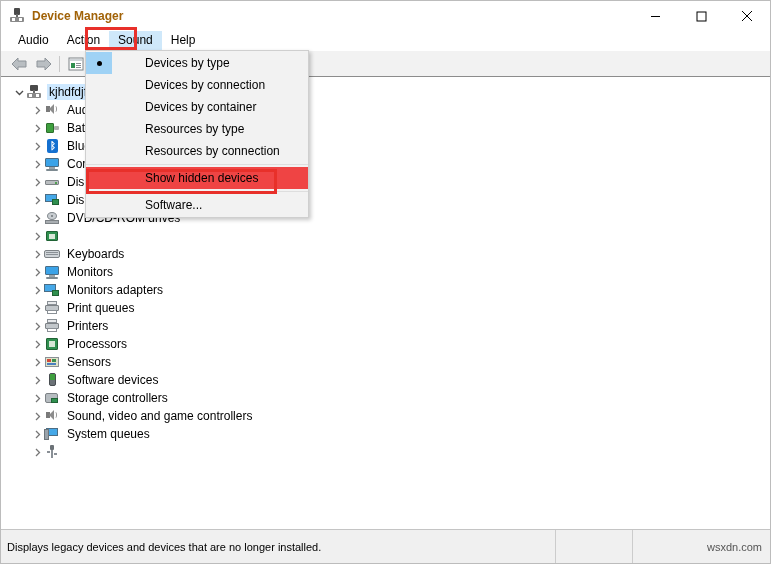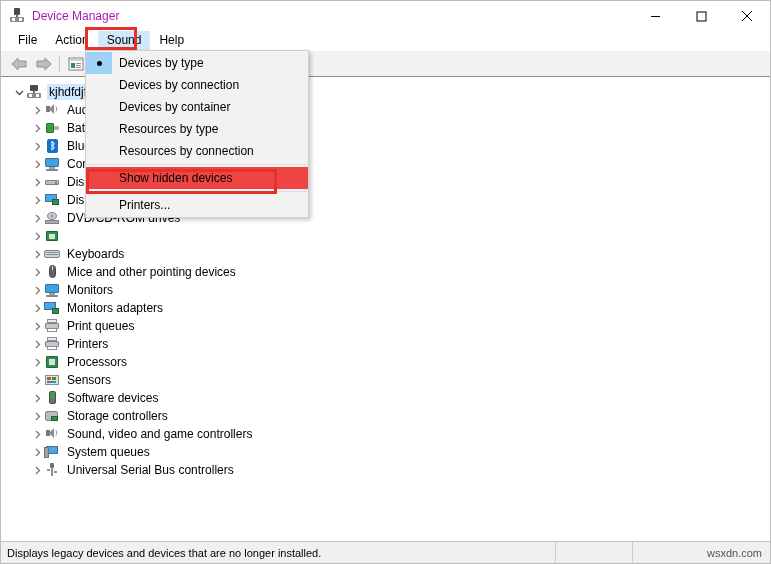--- a/index.html
+++ b/index.html
@@ -55,23 +55,24 @@
   .title-icon .ti-d1, .title-icon .ti-d2 {
     position: absolute; top: 10px;
     width: 3px; height: 3px;
     background: #ffffff;
   }
   .title-icon .ti-d1 { left: 3px; }
   .title-icon .ti-d2 { left: 10px; }
 
   .title-text {
     font-size: 12px;
-    color: #a21caf;
+    color: #a16207;
     line-height: 30px;
     user-select: none;
+    font-weight: bold;
   }
 
   .win-controls {
     position: absolute;
     top: 0; right: 0;
     height: 30px;
     display: flex;
   }
   .win-btn {
     width: 46px; height: 30px;
@@ -285,39 +286,39 @@
     display: flex; align-items: center; justify-content: center;
   }
   .dd-gutter.checked {
     background: #9fd2f5;
   }
   .dd-bullet {
     width: 5px; height: 5px;
     border-radius: 50%;
     background: #000;
   }
-  .dd-label { padding-left: 7px; }
+  .dd-label { padding-left: 7px; margin-left: 26px; }
   .dd-item.highlight {
     background: #ef4444;
   }
   .dd-sep {
     height: 1px;
     background: #dedede;
     margin: 2px 0;
   }
   #shd-hl {
     left: 85px; top: 168px;
     width: 191px; height: 25px;
   }
 
   
   .statusbar {
     position: absolute;
     left: 0; right: 0; bottom: 0;
-    height: 22px;
+    height: 34px;
     background: #f0f0f0;
     border-top: 1px solid #c4c4c4;
     display: flex;
     align-items: stretch;
     font-size: 11px;
     color: #000;
   }
   .sb-pane {
     display: flex; align-items: center;
     padding-left: 6px;
@@ -369,21 +370,21 @@
       <div class="win-btn">
         <svg width="12" height="12" viewBox="0 0 12 12">
             <line x1="1" y1="1" x2="11" y2="11" stroke="#000" stroke-width="1"></line>
             <line x1="11" y1="1" x2="1" y2="11" stroke="#000" stroke-width="1"></line>
           </svg>
       </div>
     </div>
   </div>
 
   <div class="menubar">
-    <div class="menu-item">File</div>
+    <div class="menu-item">Audio</div>
     <div class="menu-item">Action</div>
     <div class="menu-item active">Sound</div>
     <div class="menu-item">Help</div>
   </div>
 
   <div class="toolbar">
     <div class="tb-btn">
       <svg class="arrow-ico" width="17" height="14" viewBox="0 0 17 14">
         <path d="M7 1 L1 7 L7 13 L7 10 L15 10 L15 4 L7 4 Z" fill="#b9bec2" stroke="#8d9399" stroke-width="1" stroke-linejoin="round"></path>
       </svg>
@@ -540,32 +541,20 @@
             </svg>
           </div>
         <div class="row-icon">
             <div class="ic kb-body"></div>
             <div class="ic kb-row1"></div>
             <div class="ic kb-row2"></div>
           </div>
         <div class="row-label">Keyboards</div>
       </div>
 
-      <div class="tree-row child">
-        <div class="chev">
-            <svg width="9" height="9" viewBox="0 0 9 9">
-              <path d="M3 1 L6.5 4.5 L3 8" fill="none" stroke="#767676" stroke-width="1.3"></path>
-            </svg>
-          </div>
-        <div class="row-icon">
-            <div class="ic mouse-body"></div>
-            <div class="ic mouse-btn"></div>
-          </div>
-        <div class="row-label">Mice and other pointing devices</div>
-      </div>
 
       <div class="tree-row child">
         <div class="chev">
             <svg width="9" height="9" viewBox="0 0 9 9">
               <path d="M3 1 L6.5 4.5 L3 8" fill="none" stroke="#767676" stroke-width="1.3"></path>
             </svg>
           </div>
         <div class="row-icon">
             <div class="ic mon-screen"></div>
             <div class="ic mon-stand"></div>
@@ -701,21 +690,20 @@
             <svg width="9" height="9" viewBox="0 0 9 9">
               <path d="M3 1 L6.5 4.5 L3 8" fill="none" stroke="#767676" stroke-width="1.3"></path>
             </svg>
           </div>
         <div class="row-icon">
             <div class="ic usb-head"></div>
             <div class="ic usb-stem"></div>
             <div class="ic usb-l"></div>
             <div class="ic usb-r"></div>
           </div>
-        <div class="row-label">Universal Serial Bus controllers</div>
       </div>
 
     </div>
   </div>
 
   <div class="dropdown">
     <div class="dd-item">
       <div class="dd-gutter checked">
           <div class="dd-bullet"></div>
         </div>
@@ -738,21 +726,21 @@
       <div class="dd-label">Resources by connection</div>
     </div>
     <div class="dd-sep"></div>
     <div class="dd-item highlight">
       <div class="dd-gutter"></div>
       <div class="dd-label">Show hidden devices</div>
     </div>
     <div class="dd-sep"></div>
     <div class="dd-item">
       <div class="dd-gutter"></div>
-      <div class="dd-label">Printers...</div>
+      <div class="dd-label">Software...</div>
     </div>
   </div>
 
   <div class="menu-highlight-box" id="view-hl"></div>
   <div class="menu-highlight-box" id="shd-hl"></div>
 
   <div class="sb-gap"></div>
   <div class="statusbar">
     <div class="sb-pane main">
       <span>Displays legacy devices and devices that are no longer installed.</span>

